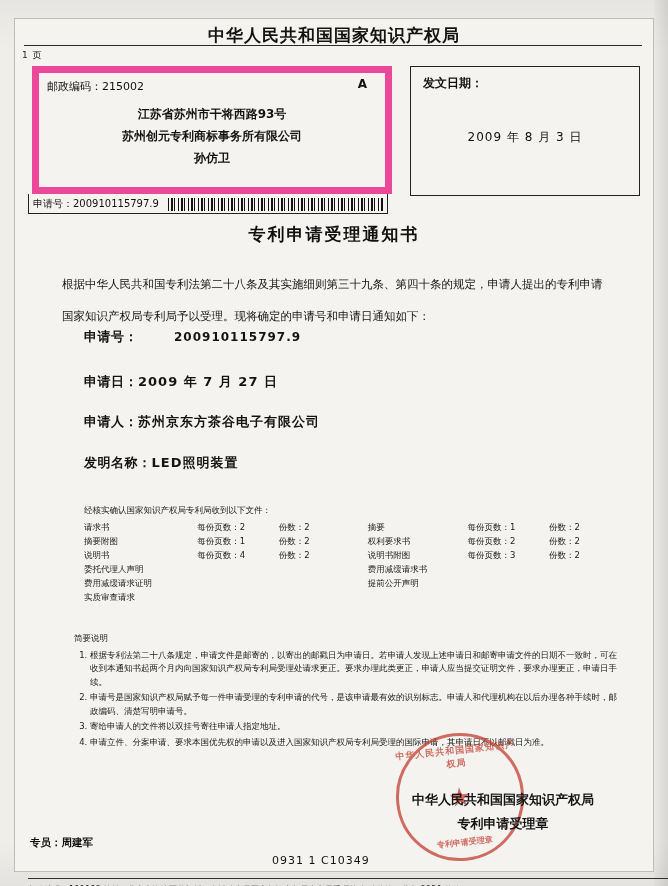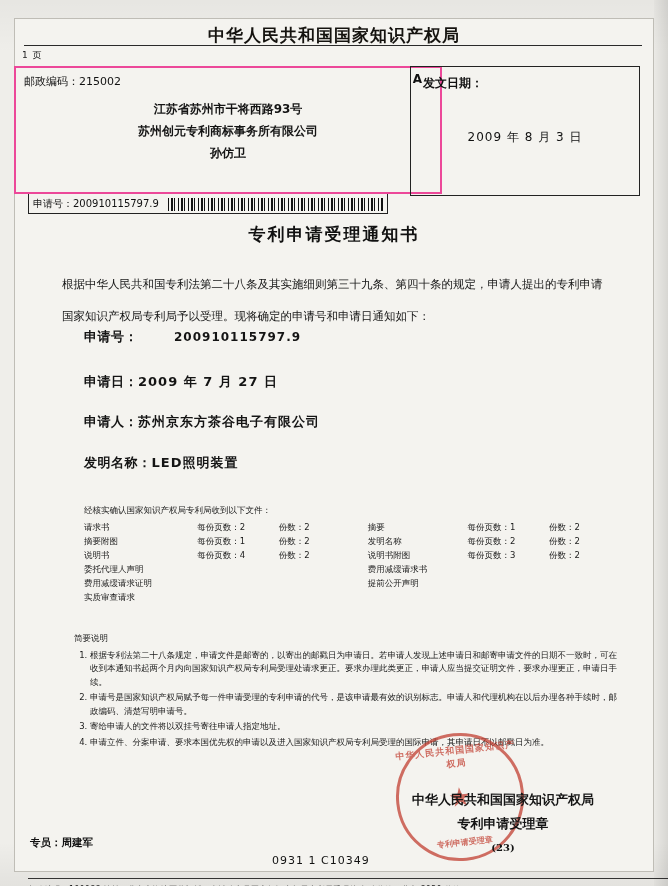--- a/index.html
+++ b/index.html
@@ -57,25 +57,25 @@
     position: absolute;
     left: 8px;
     top: 31px;
     font-size: 9px;
     color: #222;
     letter-spacing: 1px;
   }
   
   .addr-box {
     position: absolute;
-    left: 0;
+    left: 18px;
     top: 48px;
-    width: 428px;
+    width: 360px;
     height: 128px;
-    border: 2px solid #ec4899;
+    border: 7px solid #ec4899;
     box-sizing: border-box;
   }
   .postcode {
     position: absolute;
     left: 8px;
     top: 6px;
     font-size: 11px;
     font-family: "DejaVu Sans", sans-serif;
     color: #111;
   }
@@ -373,21 +373,21 @@
           <td class="colgap"></td>
           <td>摘要</td>
           <td>每份页数：1</td>
           <td>份数：2</td>
         </tr>
         <tr>
           <td>摘要附图</td>
           <td>每份页数：1</td>
           <td>份数：2</td>
           <td class="colgap"></td>
-          <td>发明名称</td>
+          <td>权利要求书</td>
           <td>每份页数：2</td>
           <td>份数：2</td>
         </tr>
         <tr>
           <td>说明书</td>
           <td>每份页数：4</td>
           <td>份数：2</td>
           <td class="colgap"></td>
           <td>说明书附图</td>
           <td>每份页数：3</td>
@@ -436,21 +436,20 @@
 
     <div class="stamp">
       <div class="stamp-text-top">中华人民共和国国家知识产权局</div>
       <div class="stamp-inner">★</div>
       <div class="stamp-text-bottom">专利申请受理章</div>
     </div>
 
     <div class="sig">
       <div>中华人民共和国国家知识产权局</div>
       <div class="line2">专利申请受理章</div>
-      <div class="line3">(23)</div>
     </div>
 
     <div class="clerk">专员：周建军</div>
     <div class="code">0931 1 C10349</div>
 
     <div class="footer-rule"></div>
     <div class="footer">邮政编码：100088    地址：北京市海淀区蓟门桥西土城路六号国家知识产权局专利局受理处    邮路信箱：北京 8020 信箱</div>
   </div>
   <div class="edge-shade"></div>
 </div>

